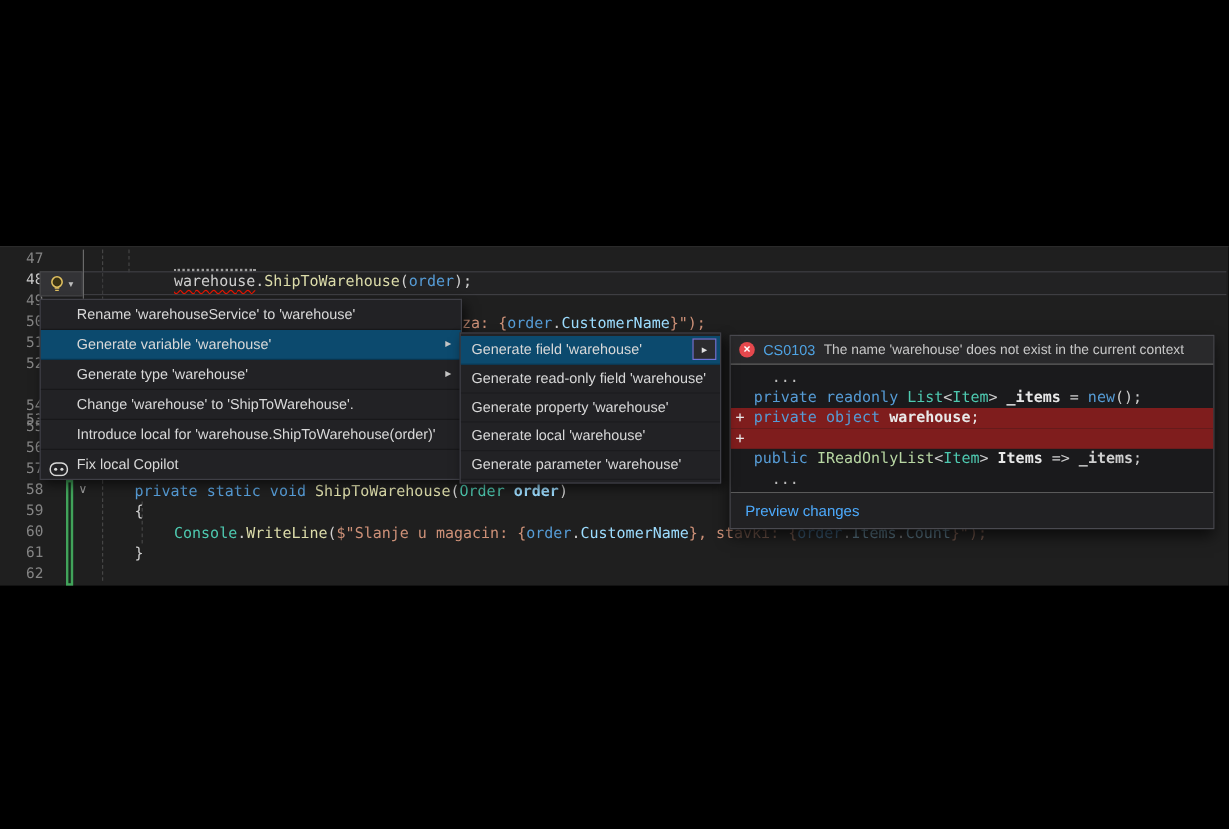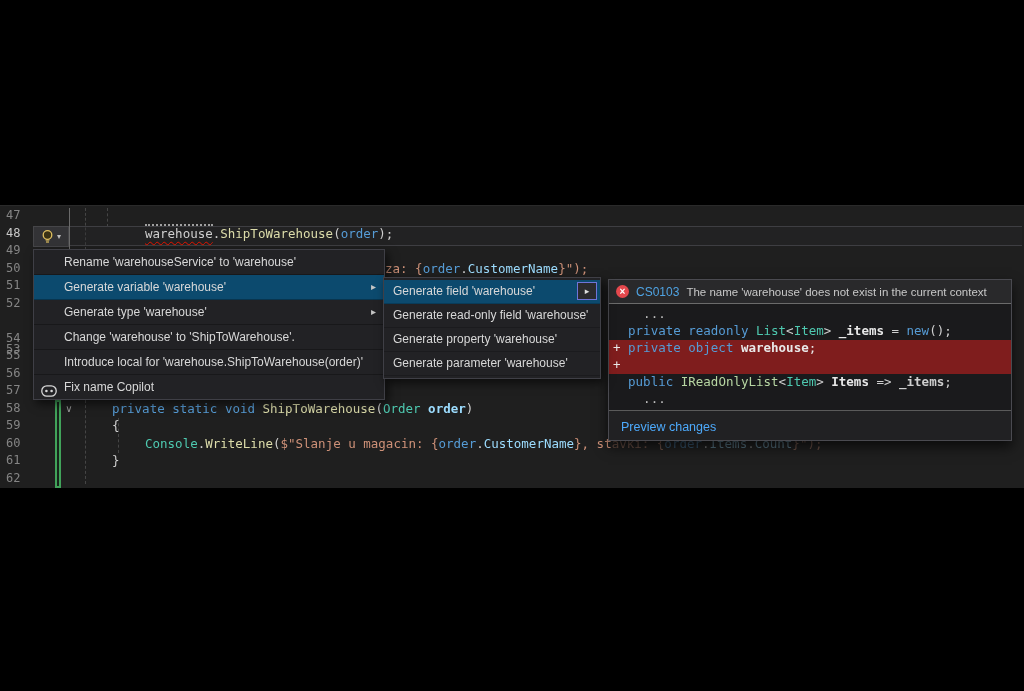--- a/index.html
+++ b/index.html
@@ -1,20 +1,20 @@
 <!DOCTYPE html>
 <html><head>
 <meta charset="utf-8">
 <style>
   html,body{margin:0;padding:0;background:#000;}
   .stage{position:relative;width:1024px;height:691px;background:#000;overflow:hidden;}
 
   
   .editor{position:absolute;left:0;top:205px;width:1024px;height:282px;background:#1f1f1f;border-top:1px solid #2a2a2a;}
-  .lnum{position:absolute;left:6px;width:26px;height:17.5px;line-height:17.5px;text-align:left;
+  .lnum{position:absolute;left:16px;width:26px;height:17.5px;line-height:17.5px;text-align:center;
         color:#858585;font:12px "DejaVu Sans Mono",monospace;}
   .lnum.active{color:#c8c8c8;}
   .code-row{position:absolute;height:17.5px;line-height:17.5px;white-space:pre;
         font:12.5px "DejaVu Sans Mono",monospace;color:#cfcfcf;}
   .current-line{position:absolute;left:70px;top:19.5px;width:952px;height:18px;
         border-top:1px solid #3e3e42;border-bottom:1px solid #3e3e42;background:rgba(40,40,42,.35);}
   .squiggle{text-decoration:underline;text-decoration-style:wavy;text-decoration-color:#e51400;
         text-decoration-thickness:1px;text-underline-offset:3px;}
   .dotted-top{border-top:2px dotted #9f9f9f;}
   .guide{position:absolute;width:0;}
@@ -110,27 +110,28 @@
   <div class="menu menu1" id="menu1">
       <div class="menu-item"><span>Rename 'warehouseService' to 'warehouse'</span></div>
       <div class="menu-item hl"><span>Generate variable 'warehouse'</span><span class="mi-arrow">▸</span></div>
       <div class="menu-item"><span>Generate type 'warehouse'</span><span class="mi-arrow">▸</span></div>
       <div class="menu-item"><span>Change 'warehouse' to 'ShipToWarehouse'.</span></div>
       <div class="menu-item"><span>Introduce local for 'warehouse.ShipToWarehouse(order)'</span></div>
       <div class="menu-item"><span class="mi-icon"><svg width="16" height="12" viewBox="0 0 16 12">
             <rect x="0.8" y="0.8" width="14.4" height="10.4" rx="5" fill="none" stroke="#d8d8d8" stroke-width="1.3"></rect>
             <circle cx="5.4" cy="6" r="1.3" fill="#d8d8d8"></circle>
             <circle cx="10.6" cy="6" r="1.3" fill="#d8d8d8"></circle>
-          </svg></span><span>Fix name Copilot</span></div>
+          </svg></span><span>Fix local Copilot</span></div>
     </div>
 
   <div class="menu menu2" id="menu2">
       <div class="menu-item hl"><span>Generate field 'warehouse'</span><span class="expander">▸</span></div>
       <div class="menu-item"><span>Generate read-only field 'warehouse'</span></div>
       <div class="menu-item"><span>Generate property 'warehouse'</span></div>
+      <div class="menu-item"><span>Generate local 'warehouse'</span></div>
       <div class="menu-item"><span>Generate parameter 'warehouse'</span></div>
     </div>
 
   <div class="pane">
     <div class="pane-header">
       <span class="err-icon">×</span>
       <span class="err-code">CS0103</span>
       <span class="err-msg">The name 'warehouse' does not exist in the current context</span>
     </div>
     <div class="pane-code" id="pane-code">

